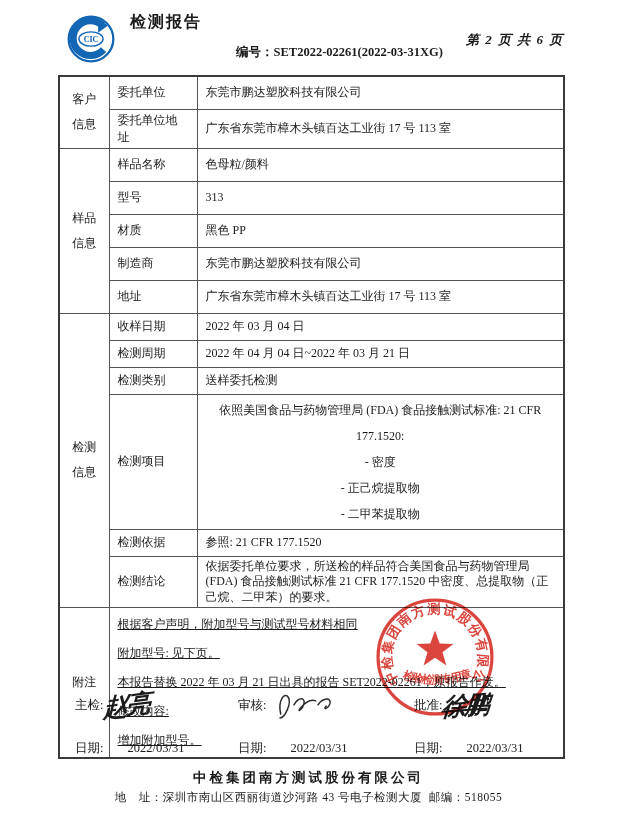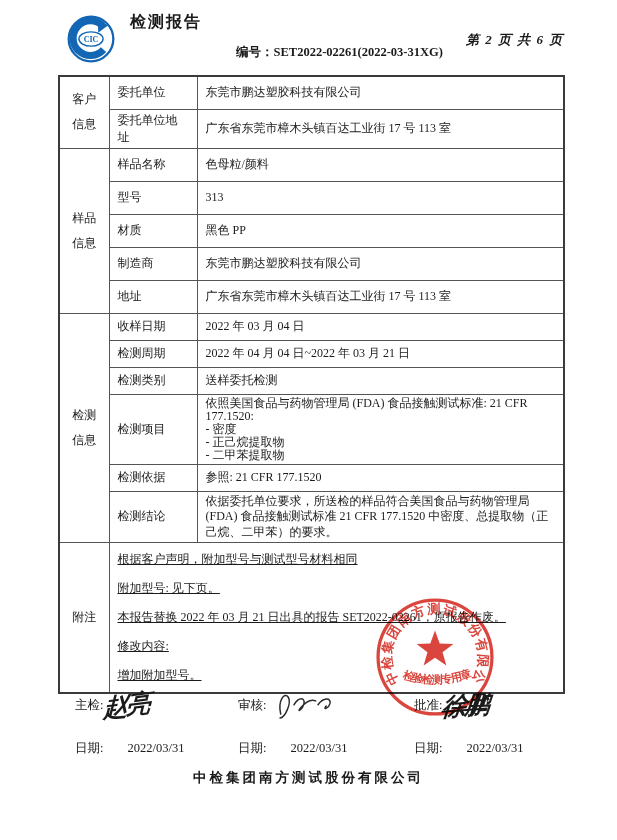--- a/index.html
+++ b/index.html
@@ -13,21 +13,21 @@
   .hdr-page{position:absolute;left:466px;top:31px;font-size:13px;font-weight:bold;letter-spacing:1.5px;font-style:italic;}
 
   
   table.report{position:absolute;left:58px;top:75px;width:507px;border-collapse:collapse;
                table-layout:fixed;border:2px solid #3a3a3a;}
   table.report td{border:1px solid #555;font-size:12px;padding:2px 8px;vertical-align:middle;}
   td.sec{width:50px;text-align:center;white-space:pre-line;line-height:25px;padding:2px 4px;}
   td.lbl{width:88px;}
   td.val{white-space:pre-line;}
   tr.h33{height:33px;} tr.h27{height:27px;}
-  td.items{line-height:13px;padding-top:6px;padding-bottom:6px;}
+  td.items{line-height:26px;padding-top:6px;padding-bottom:6px;text-align:center;}
   td.concl{line-height:15.5px;padding-top:4px;padding-bottom:4px;}
   td.note{white-space:pre-line;line-height:29px;padding-top:6px;padding-bottom:6px;text-decoration:underline;}
 
   
   .sig-area{position:absolute;left:58px;top:686px;width:507px;display:grid;
             grid-template-columns:163px 176px 168px;row-gap:16px;font-size:12.5px;}
   .sig-cell{display:flex;align-items:center;padding-left:17px;height:38px;}
   .sig-name{font-size:25px;font-weight:bold;font-style:italic;letter-spacing:-2px;
             transform:rotate(-7deg) skewX(-8deg);white-space:nowrap;}
   .sig-name.approver{transform:rotate(-4deg) skewX(-10deg);text-decoration:underline;
@@ -184,15 +184,18 @@
     <text font-size="13" font-weight="bold" fill="#d7352c" font-family="Liberation Serif, DejaVu Serif, serif">
       <textPath href="#ringPath" textLength="200" lengthAdjust="spacing">中检集团南方测试股份有限公司</textPath>
     </text>
     <text font-size="11" font-weight="bold" fill="#d7352c" font-family="Liberation Serif, DejaVu Serif, serif">
       <textPath href="#capPath" startOffset="2" textLength="70" lengthAdjust="spacing">检验检测专用章</textPath>
     </text>
   </svg>
 
   <div class="footer">
     <div class="f-company">中检集团南方测试股份有限公司</div>
+    <div class="f-line">
+      <span>地　址：</span><span>深圳市南山区西丽街道沙河路 43 号电子检测大厦</span>&nbsp;&nbsp;<span>邮编：</span><span>518055</span>
+    </div>
   </div>
 
 </div>
 
 </body></html>

